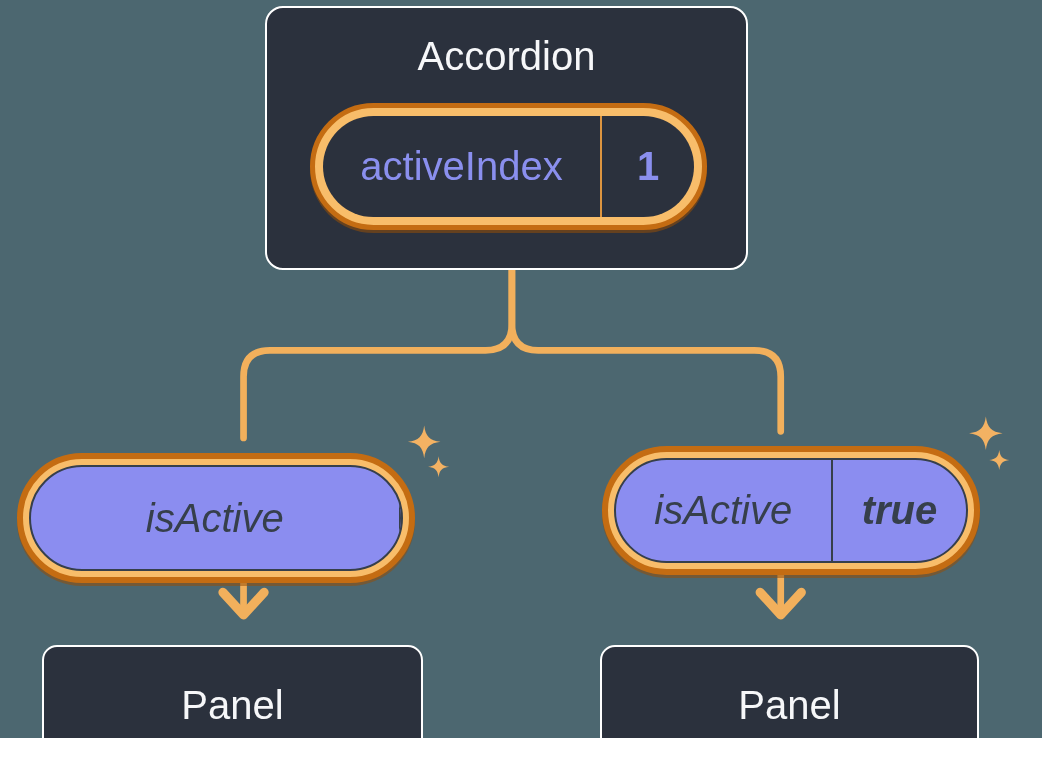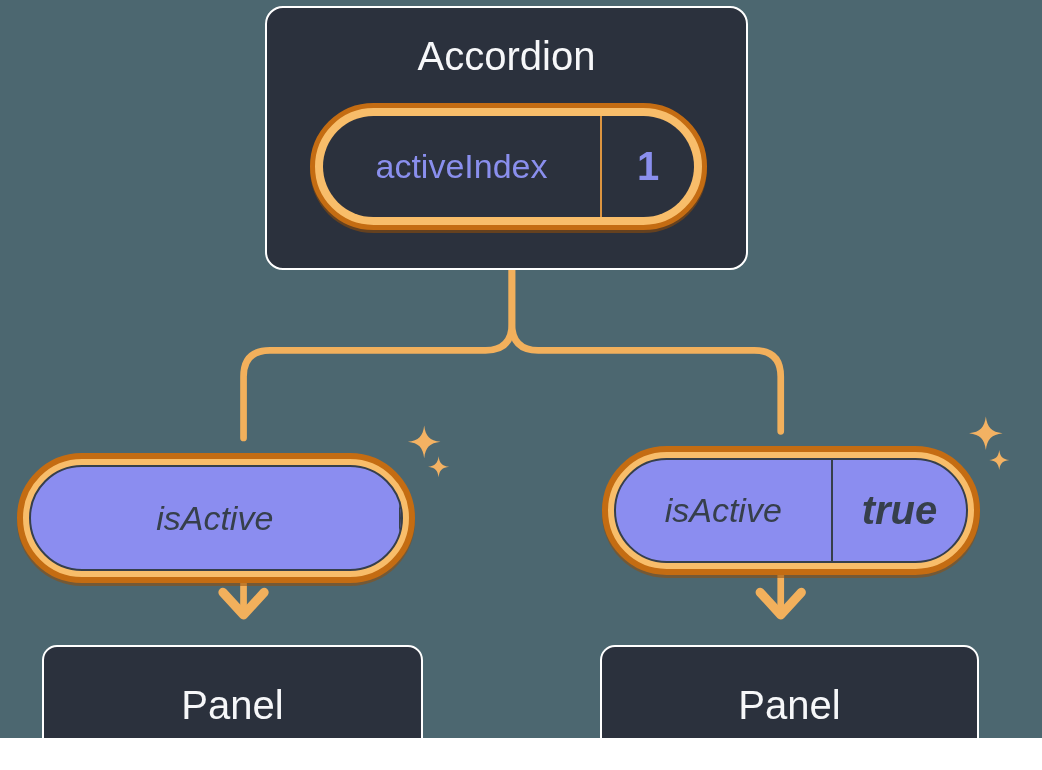--- a/index.html
+++ b/index.html
@@ -42,21 +42,21 @@
     padding:8px;
     box-shadow:0 3px 0 rgba(150,78,8,0.55);
     z-index:1;
   }
   .pill-inner {
     box-sizing:border-box; height:100%;
     border-radius:999px;
     display:flex; align-items:stretch;
     overflow:hidden;
   }
-  .plabel { flex:1; display:flex; align-items:center; justify-content:center; font-size:34px;text-align:center; }
+  .plabel { flex:1; display:flex; align-items:center; justify-content:center; font-size:40px;text-align:center; }
   .pvalue { display:flex; align-items:center; justify-content:center; font-size:40px; font-weight:700; }
   .pdivider { width:2px; }
 
   
   #state-pill { left:43px; top:95px; width:397px; height:127px; }
   #state-pill .pill-inner { background:var(--node_bg,#2B313D); }
   #state-pill .plabel,
   #state-pill .pvalue { color:var(--purple_text,#8A8FEE); }
   #state-pill .pdivider { background:var(--orange_divider,#DD9540); }
   #state-pill .pvalue { width:92px; }

